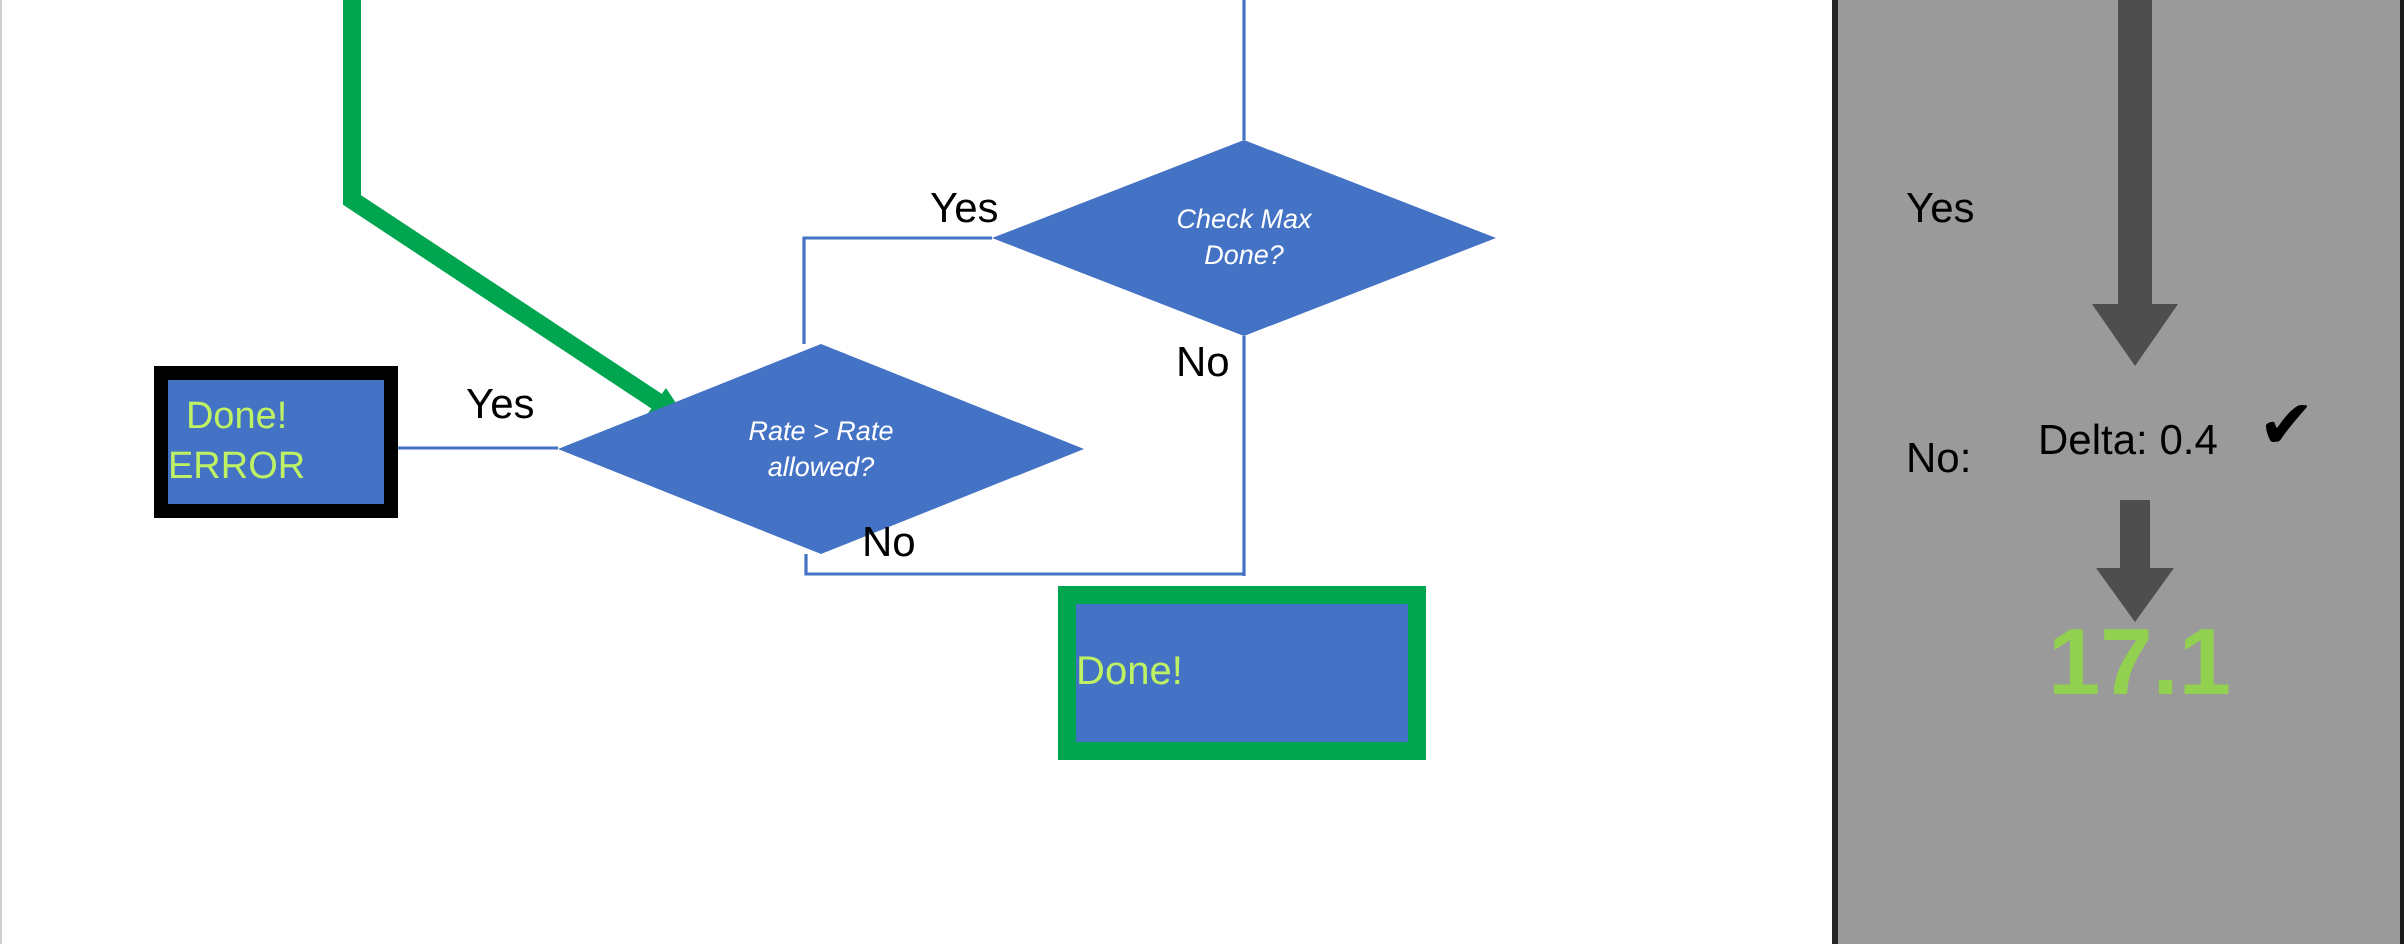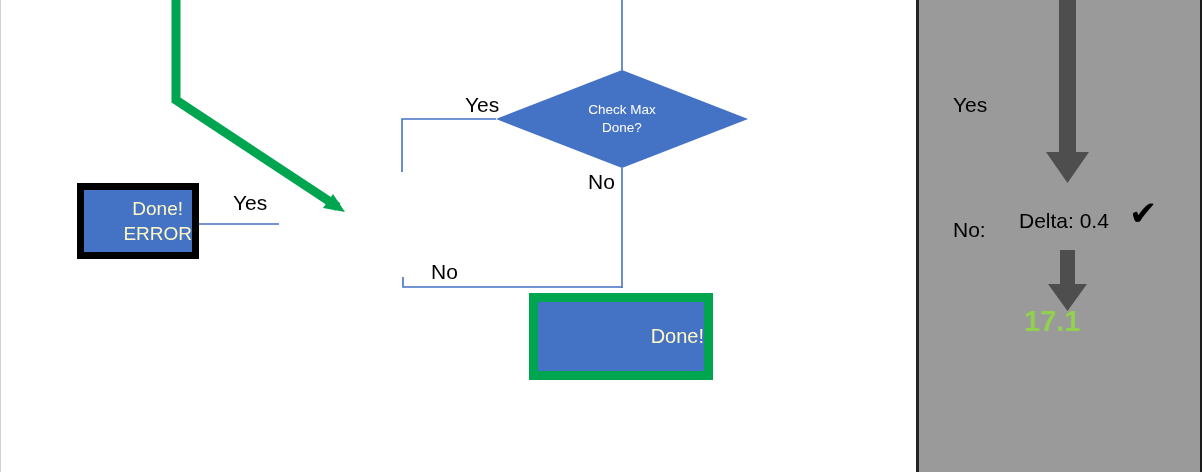--- a/index.html
+++ b/index.html
@@ -44,29 +44,30 @@
     position: absolute;
     display: flex;
     align-items: center;
     justify-content: center;
     text-align: center;
     color: #ffffff;
     font-size: 13.5px;
     line-height: 1.33;
     clip-path: polygon(50% 0%, 100% 50%, 50% 100%, 0% 50%);
     background: #4472c4;
+    font-style: italic;
   }
 
   .proc-box {
     position: absolute;
     display: flex;
     align-items: center;
-    justify-content: flex-end;
+    justify-content: flex-start;
     text-align: center;
-    color: #fef9c3;
+    color: #bef264;
     background: #4472c4;
     box-sizing: border-box;
   }
 
   #done-error-box {
     left: 76px;
     top: 183px;
     width: 122px;
     height: 76px;
     border: 7px solid #000000;
@@ -148,21 +149,21 @@
     left: 210px;
     top: 196px;
     font-size: 34px;
     line-height: 1;
     font-weight: 500;
   }
   #panel-value {
     left: 105px;
     top: 307px;
     color: #92d050;
-    font-size: 29px;
+    font-size: 47px;
     font-weight: bold;
     line-height: 1;
   }
 </style>
 </head>
 <body>
 
 <div id="stage">
 
   <div id="slide-canvas">
@@ -185,20 +186,26 @@
       </g>
     </svg>
 
     <div class="diamond" id="diamond-check-max-rate">
       <div class="diamond-label">
         <span>Check Max</span><br>
         <span>Done?</span>
       </div>
     </div>
 
+    <div class="diamond" id="diamond-rate-gt">
+      <div class="diamond-label">
+        <span>Rate &gt; Rate</span><br>
+        <span>allowed?</span>
+      </div>
+    </div>
 
     <div class="proc-box" id="done-error-box">
       <div>
         <span>Done!</span><br>
         <span>ERROR</span>
       </div>
     </div>
 
     <div class="proc-box" id="done-box">
       <span>Done!</span>

